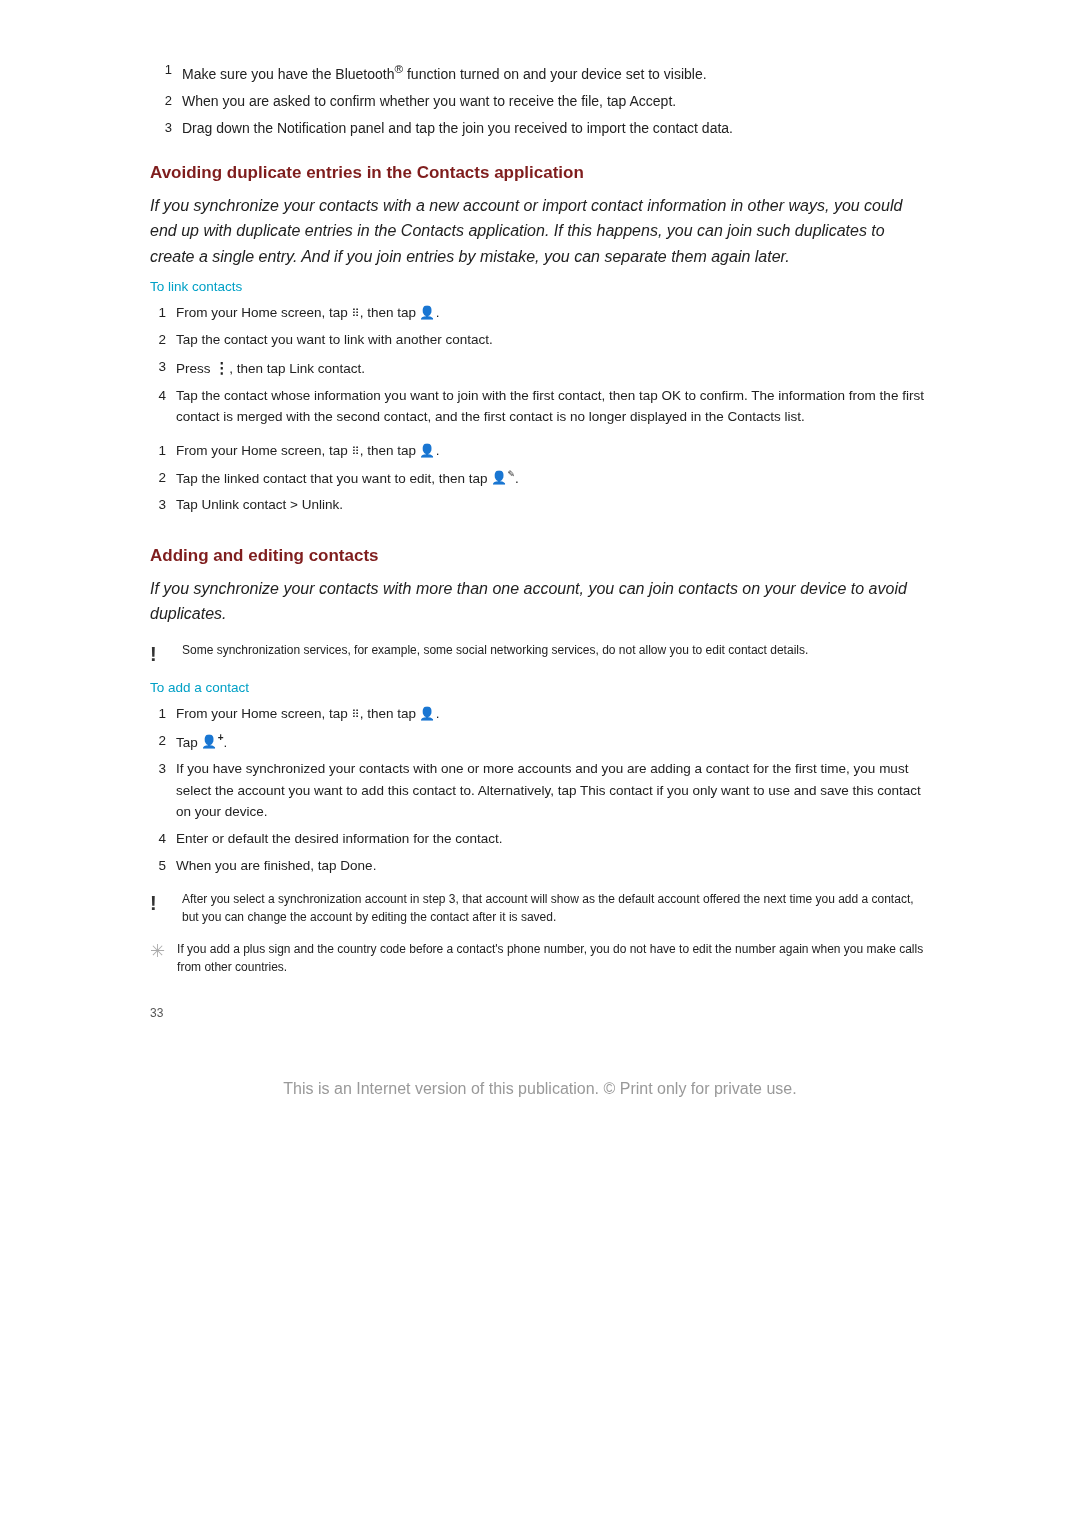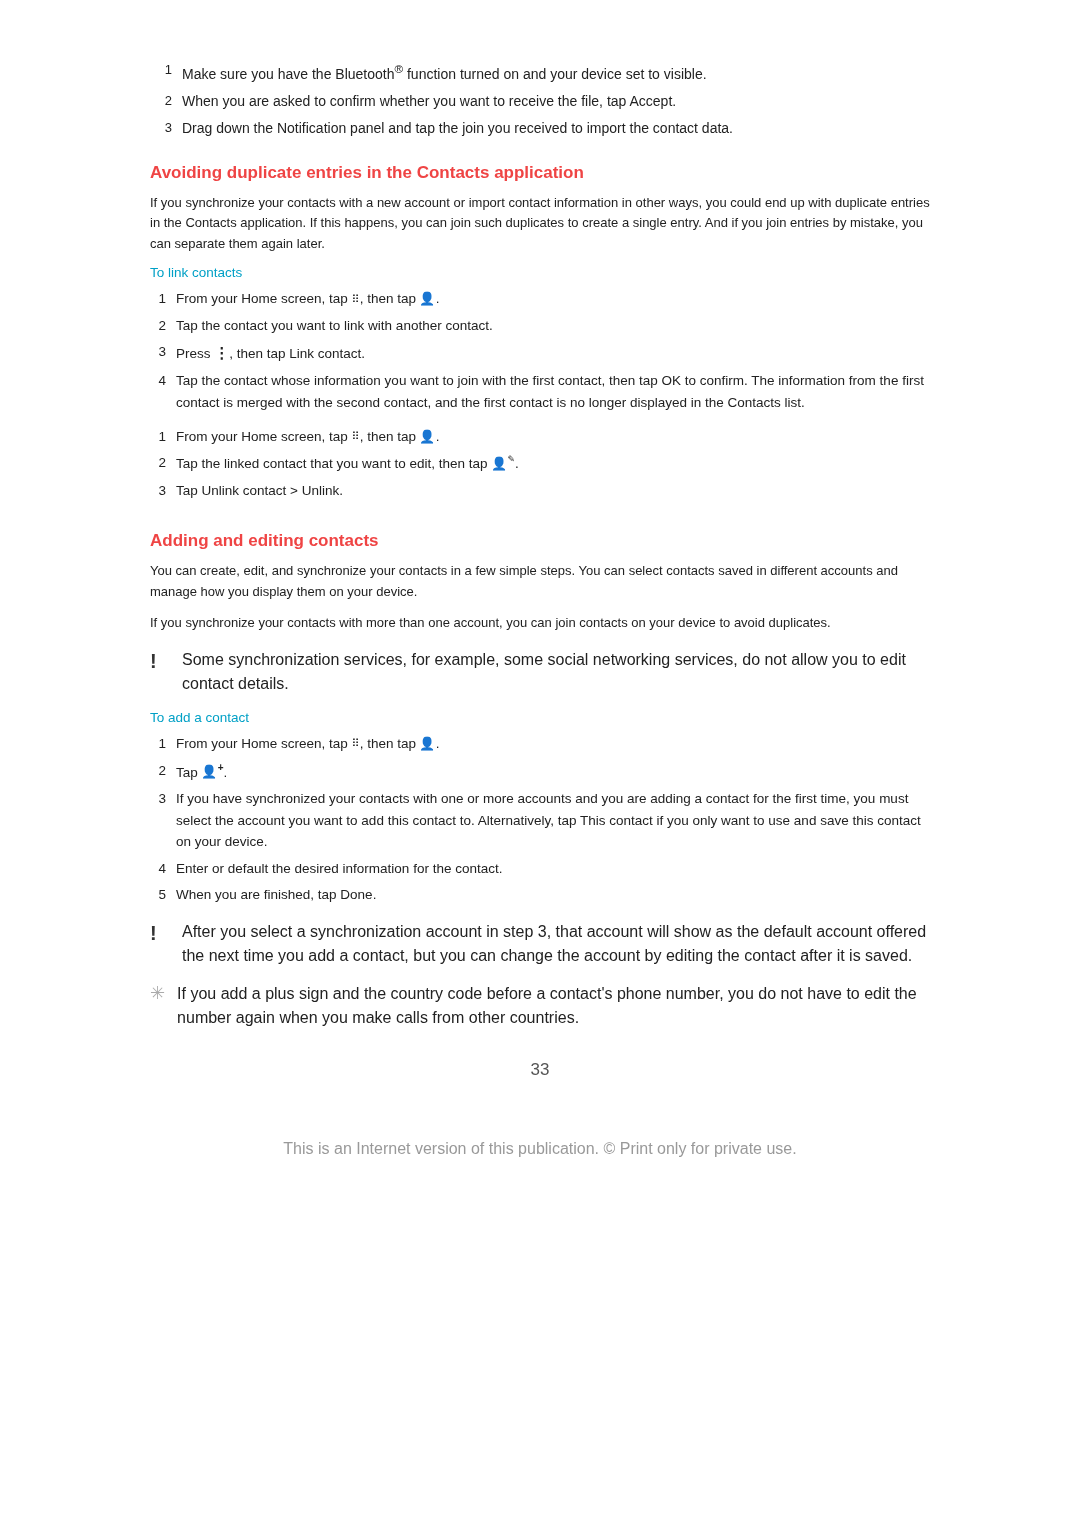--- a/index.html
+++ b/index.html
@@ -33,38 +33,39 @@
       font-size: 13px;
       color: #222;
       text-align: right;
     }
     .intro-list li .content {
       flex: 1;
     }
     .section-title {
       font-size: 17px;
       font-weight: bold;
-      color: #ef4444;
+      color: #7f1d1d;
       margin-bottom: 10px;
       margin-top: 0;
       border-bottom: none;
     }
     .subsection-title {
       font-size: 13.5px;
       color: #00a0c6;
       margin-bottom: 8px;
       margin-top: 6px;
     }
     .section-block {
       margin-bottom: 30px;
     }
     p {
       line-height: 1.6;
       margin-bottom: 10px;
-      font-size: 13px;
+      font-size: 16px;
+      font-style: italic;
     }
     ol.steps {
       list-style: none;
       padding-left: 0;
       margin-bottom: 12px;
     }
     ol.steps li {
       display: flex;
       gap: 10px;
       margin-bottom: 5px;
@@ -86,39 +87,38 @@
       margin: 14px 0;
       align-items: flex-start;
     }
     .note-icon {
       font-size: 18px;
       color: #333;
       min-width: 20px;
       margin-top: 2px;
     }
     .note-text {
-      font-size: 16px;
+      font-size: 12px;
       line-height: 1.5;
       color: #222;
     }
     .tip-icon {
       color: #aaa;
       font-size: 18px;
     }
     .footer {
       text-align: center;
       color: #999;
       font-size: 16px;
       margin-top: 60px;
       border-top: none;
     }
     .page-num {
-      text-align: center;
       color: #555;
-      font-size: 17px;
+      font-size: 12px;
       margin: 30px 0 12px 0;
     }
     .icon-grid {
       display: inline-block;
       font-size: 11px;
       letter-spacing: 0px;
       vertical-align: middle;
     }
     .icon-person {
       display: inline-block;
@@ -190,21 +190,20 @@
         <li>
           <span class="num">3</span>
           <span class="content">Tap <span class="bold">Unlink contact &gt; Unlink</span>.</span>
         </li>
       </ol>
     </div>
   </div>
 
   <div class="section-block">
     <h2 class="section-title">Adding and editing contacts</h2>
-    <p>You can create, edit, and synchronize your contacts in a few simple steps. You can select contacts saved in different accounts and manage how you display them on your device.</p>
     <p>If you synchronize your contacts with more than one account, you can join contacts on your device to avoid duplicates.</p>
 
     <div class="note-block">
       <span class="note-icon" style="color:#333;font-weight:bold;font-size:20px;">!</span>
       <span class="note-text">Some synchronization services, for example, some social networking services, do not allow you to edit contact details.</span>
     </div>
 
     <div>
       <div class="subsection-title">To add a contact</div>
       <ol class="steps">

